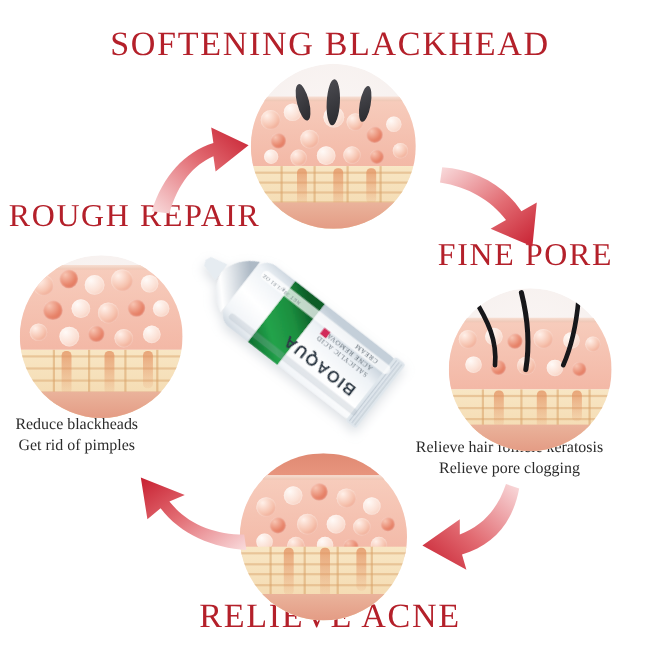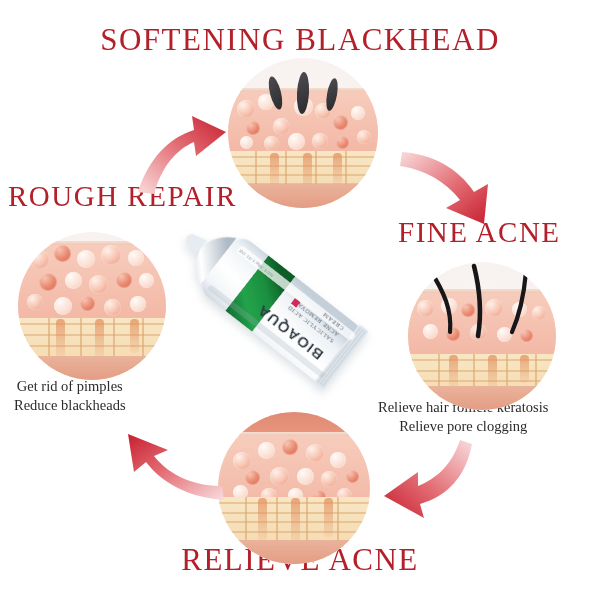--- a/index.html
+++ b/index.html
@@ -87,26 +87,26 @@
   #tube svg{display:block;overflow:visible;}
   .tube-brand{font-family:"Liberation Sans",sans-serif;}
 </style>
 </head>
 <body>
 
 <div class="stage">
 
   <div class="heading" id="h-top">SOFTENING BLACKHEAD</div>
   <div class="heading" id="h-left">ROUGH REPAIR</div>
-  <div class="heading" id="h-right">FINE ACNE</div>
+  <div class="heading" id="h-right">FINE PORE</div>
   <div class="heading" id="h-bottom">RELIEVE ACNE</div>
 
   <div class="caption" id="c-left">
+    <div>Reduce blackheads</div>
     <div>Get rid of pimples</div>
-    <div>Reduce blackheads</div>
   </div>
   <div class="caption" id="c-right">
     <div>Relieve hair follicle keratosis</div>
     <div>Relieve pore clogging</div>
   </div>
 
   <div class="circle" id="circ-top">
     <div class="halo"></div>
     <div class="epi"></div>
     <div class="epi-top-line"></div>

